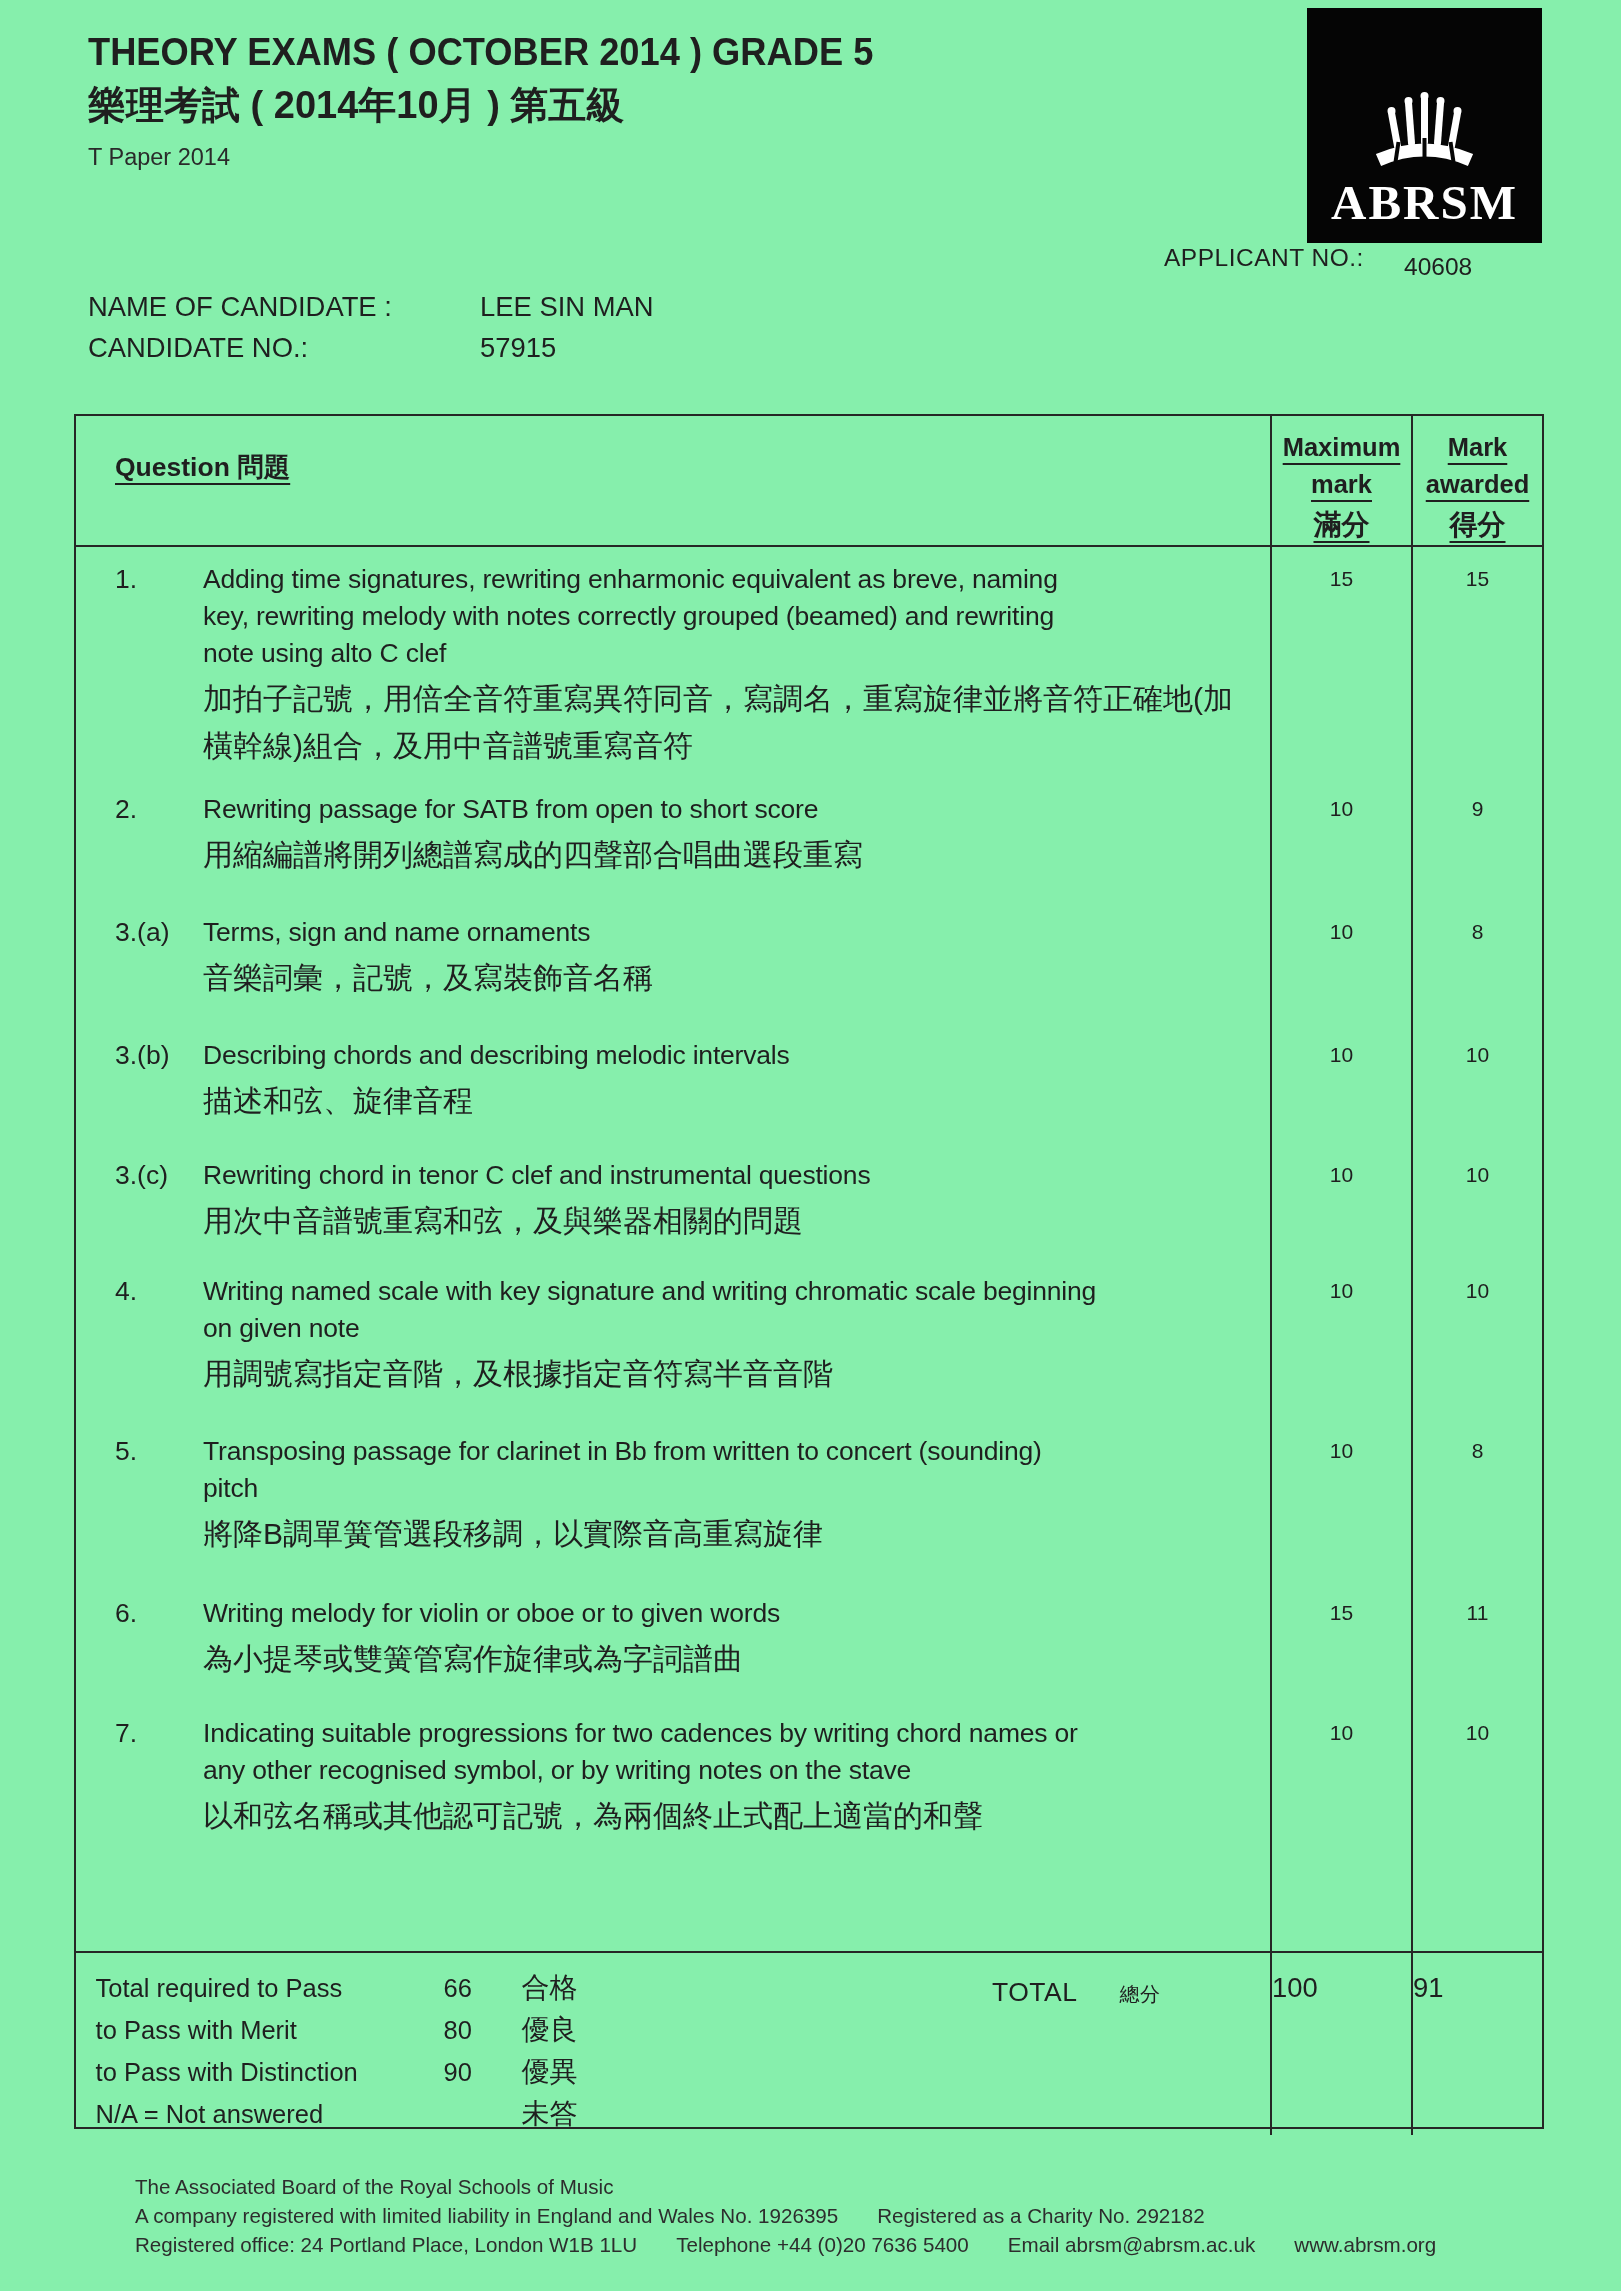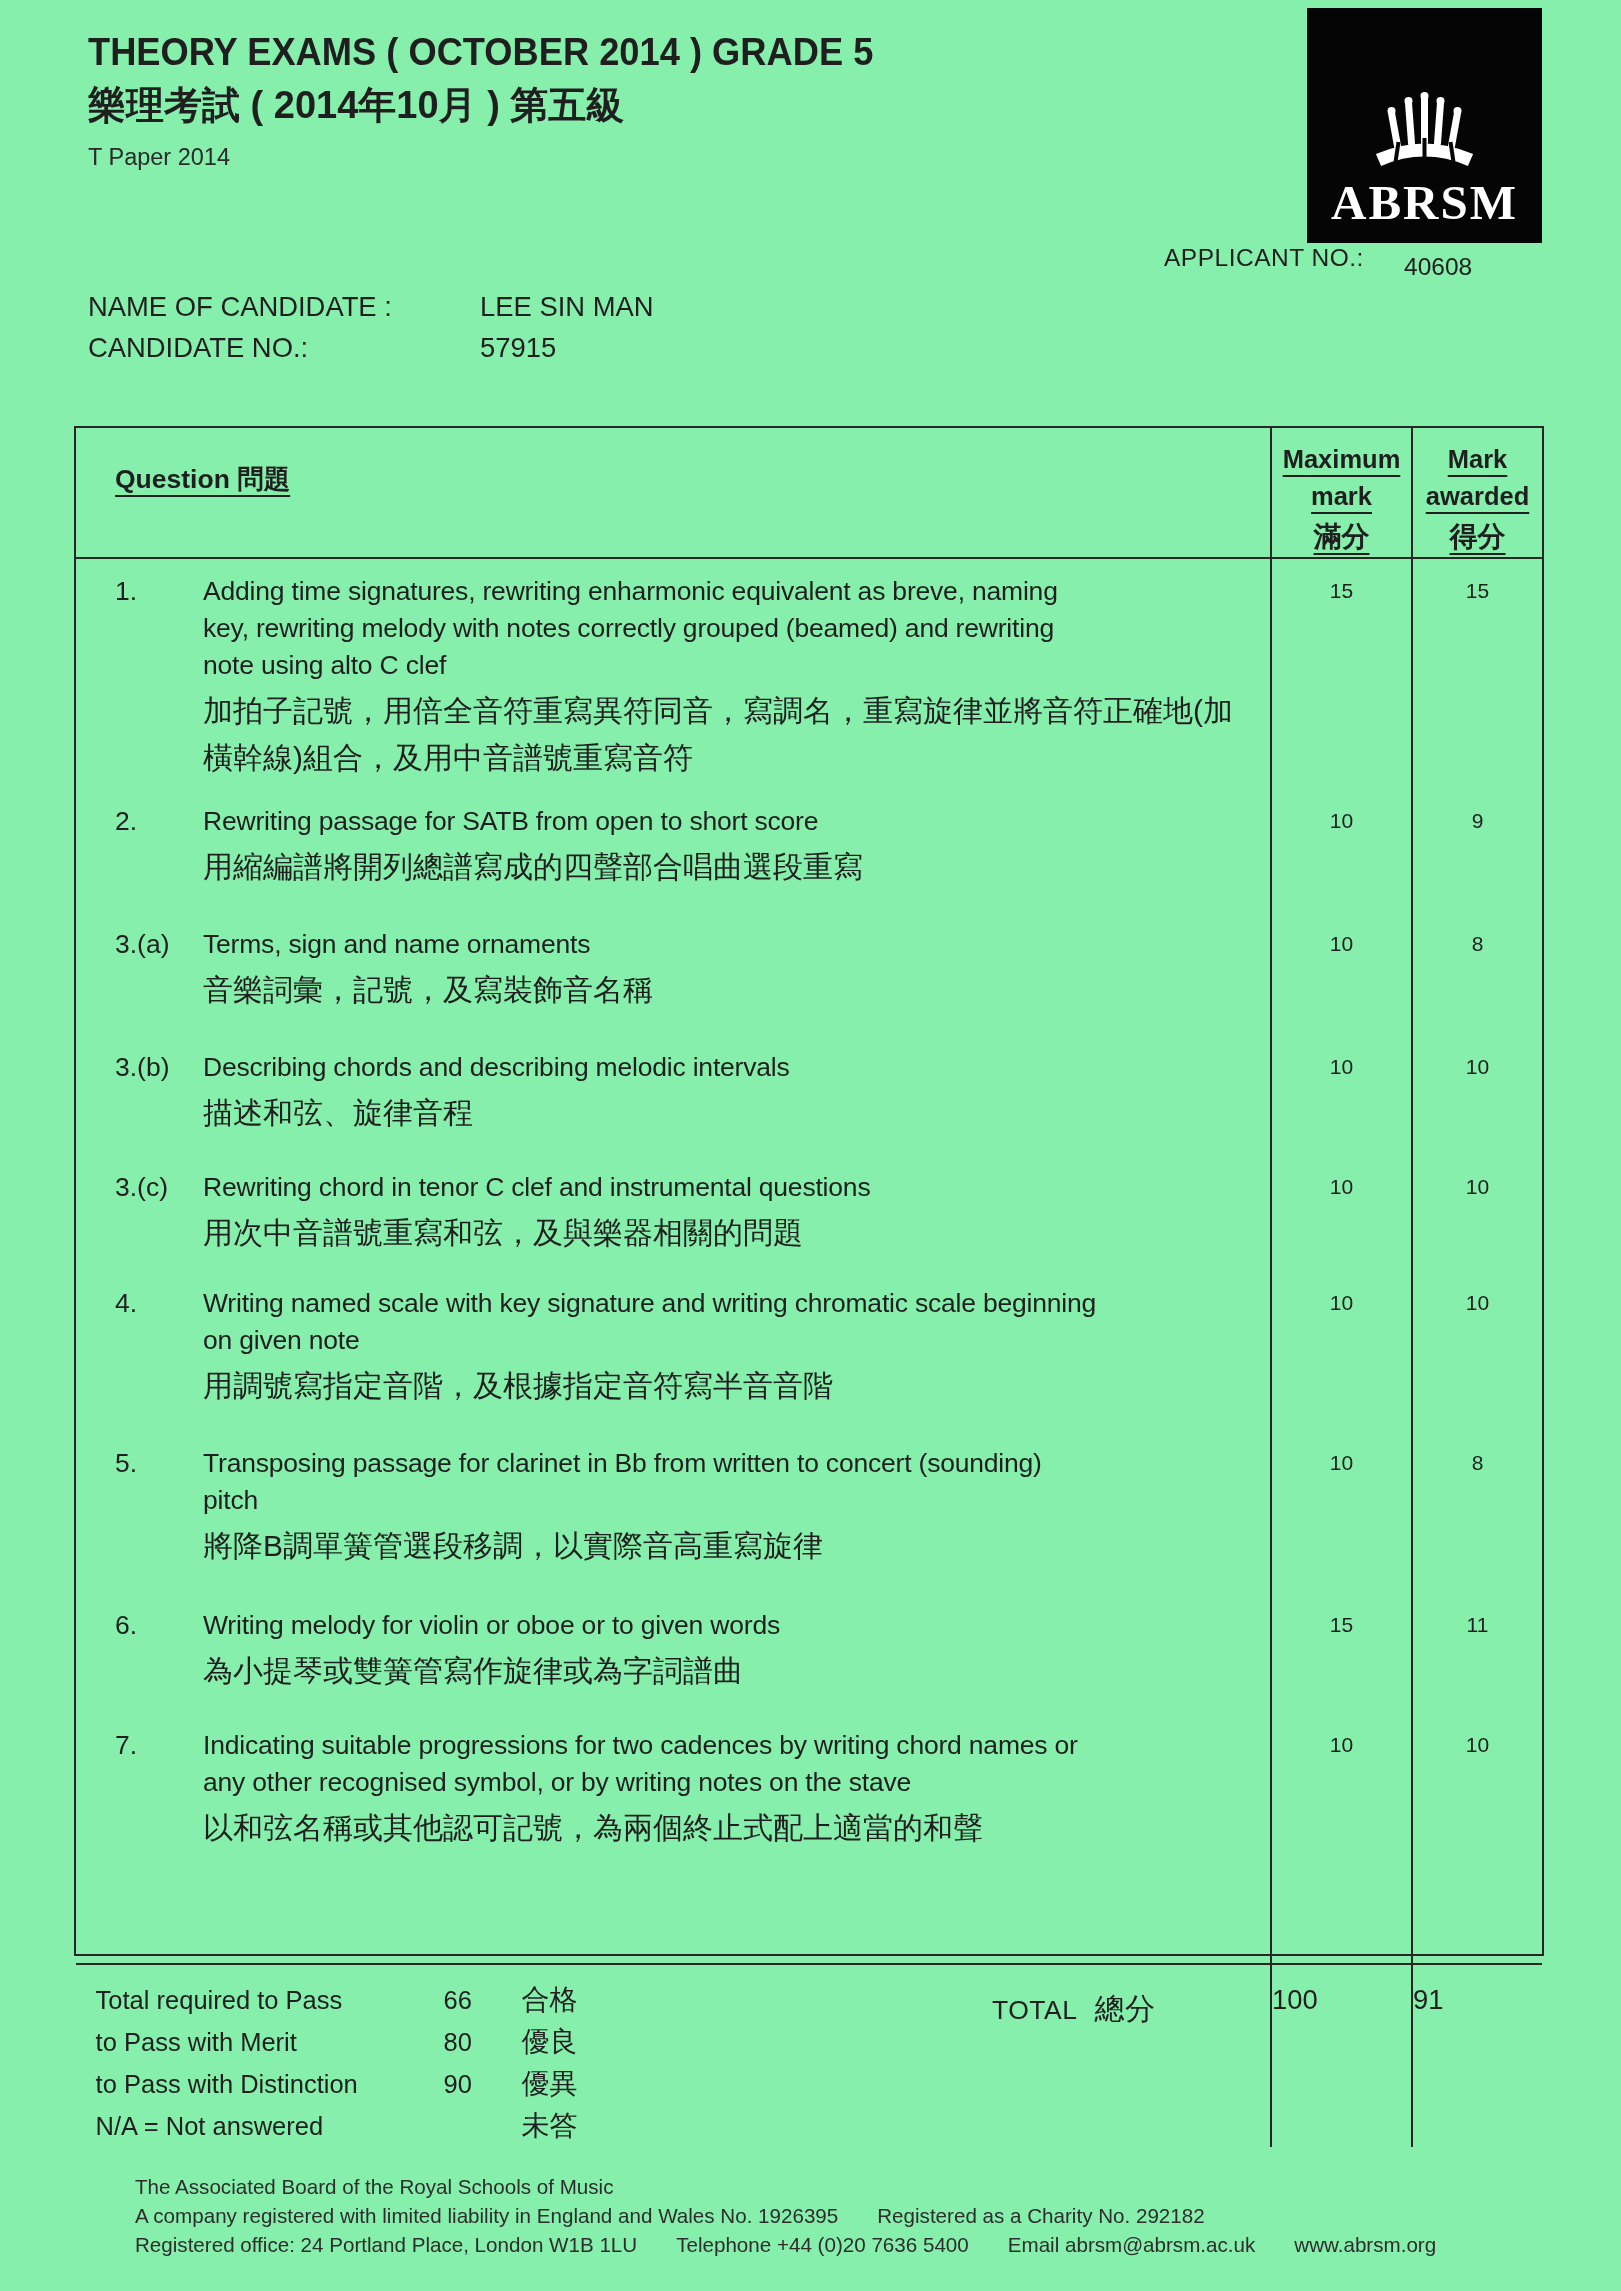--- a/index.html
+++ b/index.html
@@ -18,21 +18,21 @@
   .logo-box{position:absolute;left:1307px;top:7.8px;width:235px;height:235px;background:#050505;
     display:flex;flex-direction:column;align-items:center;justify-content:flex-end;padding-bottom:15.7px;box-sizing:border-box;}
   .logo-word{font-family:"Liberation Serif", serif;font-weight:700;font-size:49px;color:#ffffff;letter-spacing:2px;line-height:49px;}
   .crown{margin-bottom:3.9px;}
   
   .applicant-label{position:absolute;left:1164px;top:244px;font-size:24.5px;letter-spacing:0.5px;}
   .applicant-no{position:absolute;left:1404px;top:253px;font-size:24.5px;}
   .candidate-block{position:absolute;left:88px;top:286px;display:grid;
     grid-template-columns:392px auto;font-size:27.4px;line-height:41px;}
   
-  .marks-table{position:absolute;left:74px;top:426px;width:1470px;height:1530px;box-sizing:border-box;
+  .marks-table{position:absolute;left:74px;top:414px;width:1470px;height:1715px;box-sizing:border-box;
     border:2.9px solid #262626;display:grid;grid-template-columns:1194px 141px 1fr;
     grid-template-rows:131px 230px 123px 123px 120px 116px 160px 162px 120px 250px 1fr;}
   .cm,.ca{border-left:2.9px solid #262626;}
   .hb{border-bottom:2.9px solid #262626;}
   .st{border-top:2.9px solid #262626;}
   .q-head{padding:33px 0 0 39px;font-size:26.5px;font-weight:700;}
   .uline{text-decoration:underline;text-underline-offset:6.9px;text-decoration-thickness:2px;}
   .mark-head{text-align:center;padding-top:13px;font-weight:700;}
   .mark-head .en{font-size:25.5px;line-height:37px;display:block;}
   .mark-head .zh{font-size:28px;line-height:43px;display:block;}
@@ -40,21 +40,21 @@
   .qno{flex:0 0 127px;box-sizing:border-box;padding-left:39px;font-size:26.5px;line-height:37px;}
   .qtext{flex:1;padding-right:35px;}
   .qtext .t-en{font-size:26.5px;line-height:37px;letter-spacing:-0.2px;}
   .qtext .t-zh{font-size:30px;line-height:47px;margin-top:2.9px;}
   .mark{ text-align:center;padding-top:19.6px;font-size:21px;}
   
   .sum-q{position:relative;padding:13.7px 0 0 19.6px;box-sizing:border-box;}
   .pass-grid{display:grid;grid-template-columns:348px 78px auto;font-size:25.5px;line-height:42px;}
   .pass-grid .zh{font-size:28px;}
   .total-label{position:absolute;left:916px;top:23.5px;font-size:26.5px;letter-spacing:0.5px;}
-  .total-label .zh{font-size:30px;margin-left:17px;font-family:Liberation Mono, monospace;}
+  .total-label .zh{font-size:20px;margin-left:42px;font-family:Liberation Mono, monospace;}
   .sum-mark{text-align:left;padding-top:19px;font-size:27.4px;}
   
   .footer{position:absolute;left:135px;top:2172px;font-size:20.6px;line-height:29px;color:#2d2d2d;}
   .footer .seg{margin-right:39px;}
   .footer .seg:last-child{margin-right:0;}
 </style>
 </head>
 <body>
 
 <div class="page">

